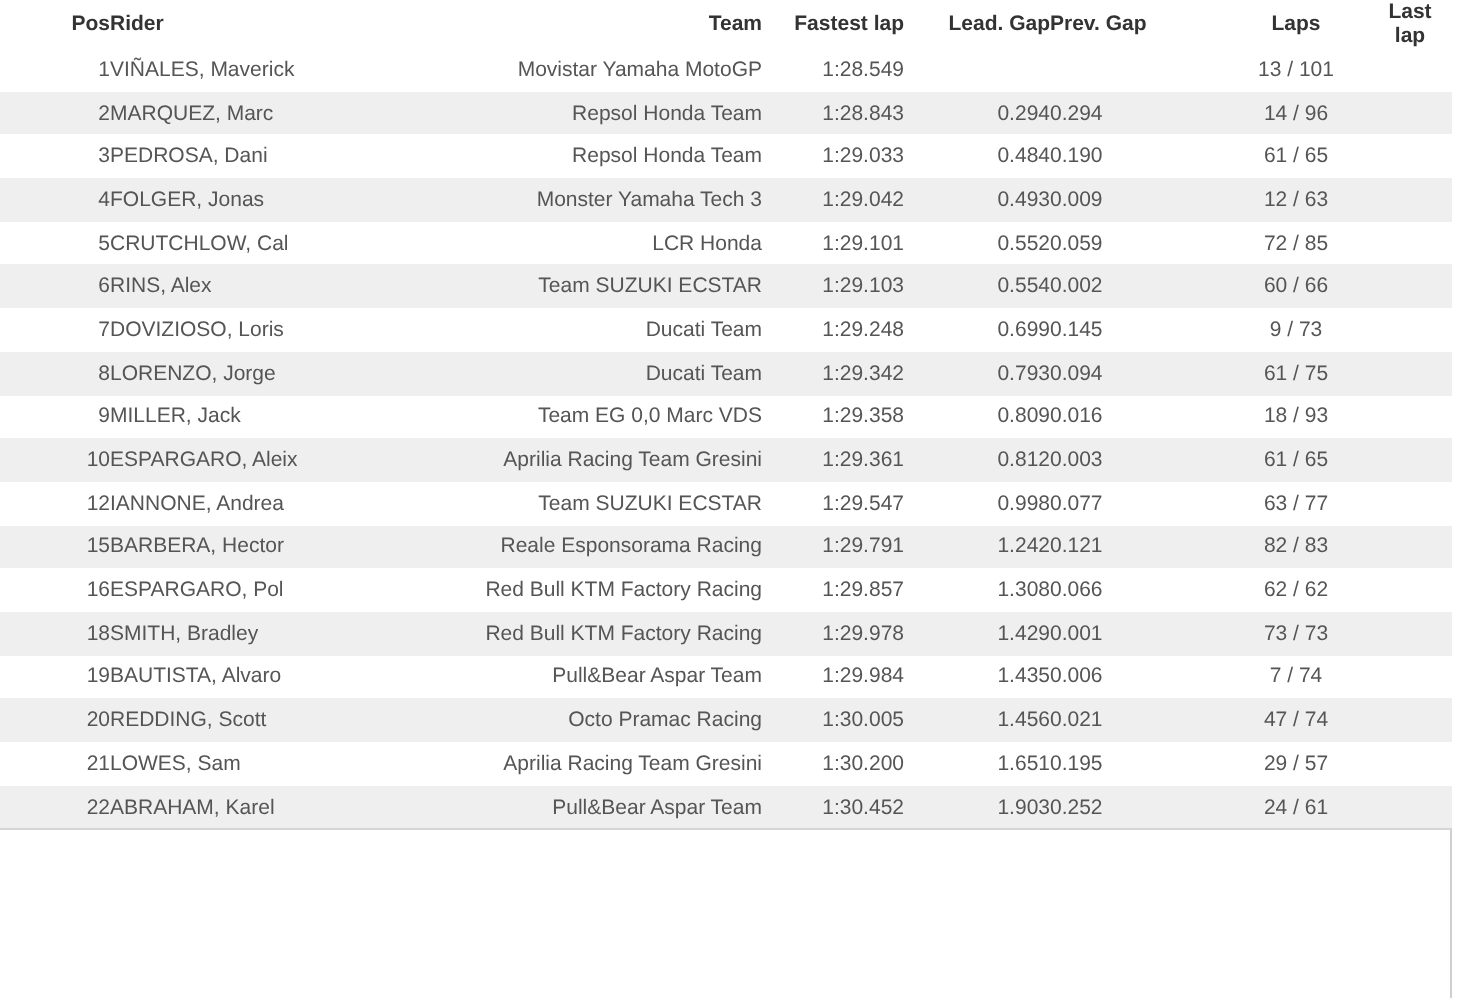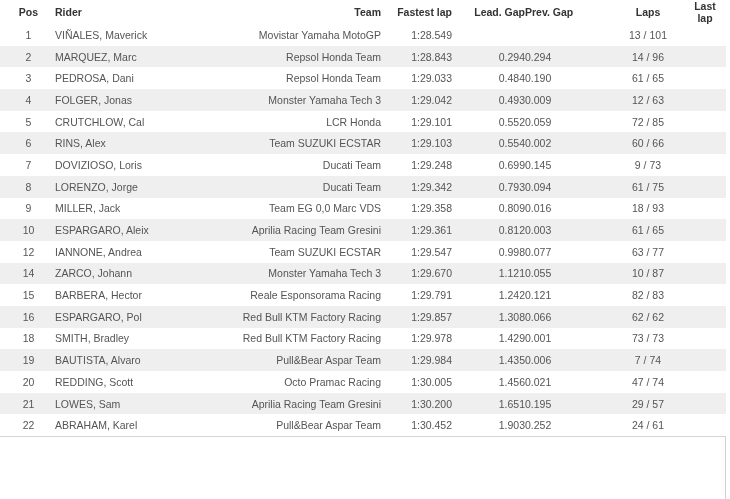--- a/index.html
+++ b/index.html
@@ -42,21 +42,21 @@
     td {
       height: 21.7px;
       padding: 0;
       vertical-align: middle;
       color: #555555;
       white-space: nowrap;
     }
     tr.row:nth-child(even) td { background: #efefef; }
     tr.row:nth-child(odd) td { background: #ffffff; }
     tbody tr:last-child td { border-bottom: 1px solid #d5d5d5; }
-    .c-pos { width: 53px; text-align: center; padding-left: 2px; }
+    .c-pos { width: 53px; text-align: right; padding-left: 2px; }
     .c-rider { width: 168px; text-align: left; }
     .c-team { width: 158px; text-align: right; }
     .c-fast { width: 71px; text-align: right; }
     .c-lead { width: 73px; text-align: right; }
     .c-prev { width: 73px; text-align: left; }
     .c-laps { width: 80px; text-align: center; padding-left: 10px; }
     .c-last { text-align: center; padding-right: 4px; }
     th.c-pos { padding-left: 2px; }
   </style>
 </head>
@@ -181,30 +181,20 @@
           <td class="c-pos">12</td>
           <td class="c-rider">IANNONE, Andrea</td>
           <td class="c-team">Team SUZUKI ECSTAR</td>
           <td class="c-fast">1:29.547</td>
           <td class="c-lead">0.998</td>
           <td class="c-prev">0.077</td>
           <td class="c-laps">63 / 77</td>
           <td class="c-last"></td>
         </tr>
         <tr class="row">
-          <td class="c-pos">14</td>
-          <td class="c-rider">ZARCO, Johann</td>
-          <td class="c-team">Monster Yamaha Tech 3</td>
-          <td class="c-fast">1:29.670</td>
-          <td class="c-lead">1.121</td>
-          <td class="c-prev">0.055</td>
-          <td class="c-laps">10 / 87</td>
-          <td class="c-last"></td>
-        </tr>
-        <tr class="row">
           <td class="c-pos">15</td>
           <td class="c-rider">BARBERA, Hector</td>
           <td class="c-team">Reale Esponsorama Racing</td>
           <td class="c-fast">1:29.791</td>
           <td class="c-lead">1.242</td>
           <td class="c-prev">0.121</td>
           <td class="c-laps">82 / 83</td>
           <td class="c-last"></td>
         </tr>
         <tr class="row">

